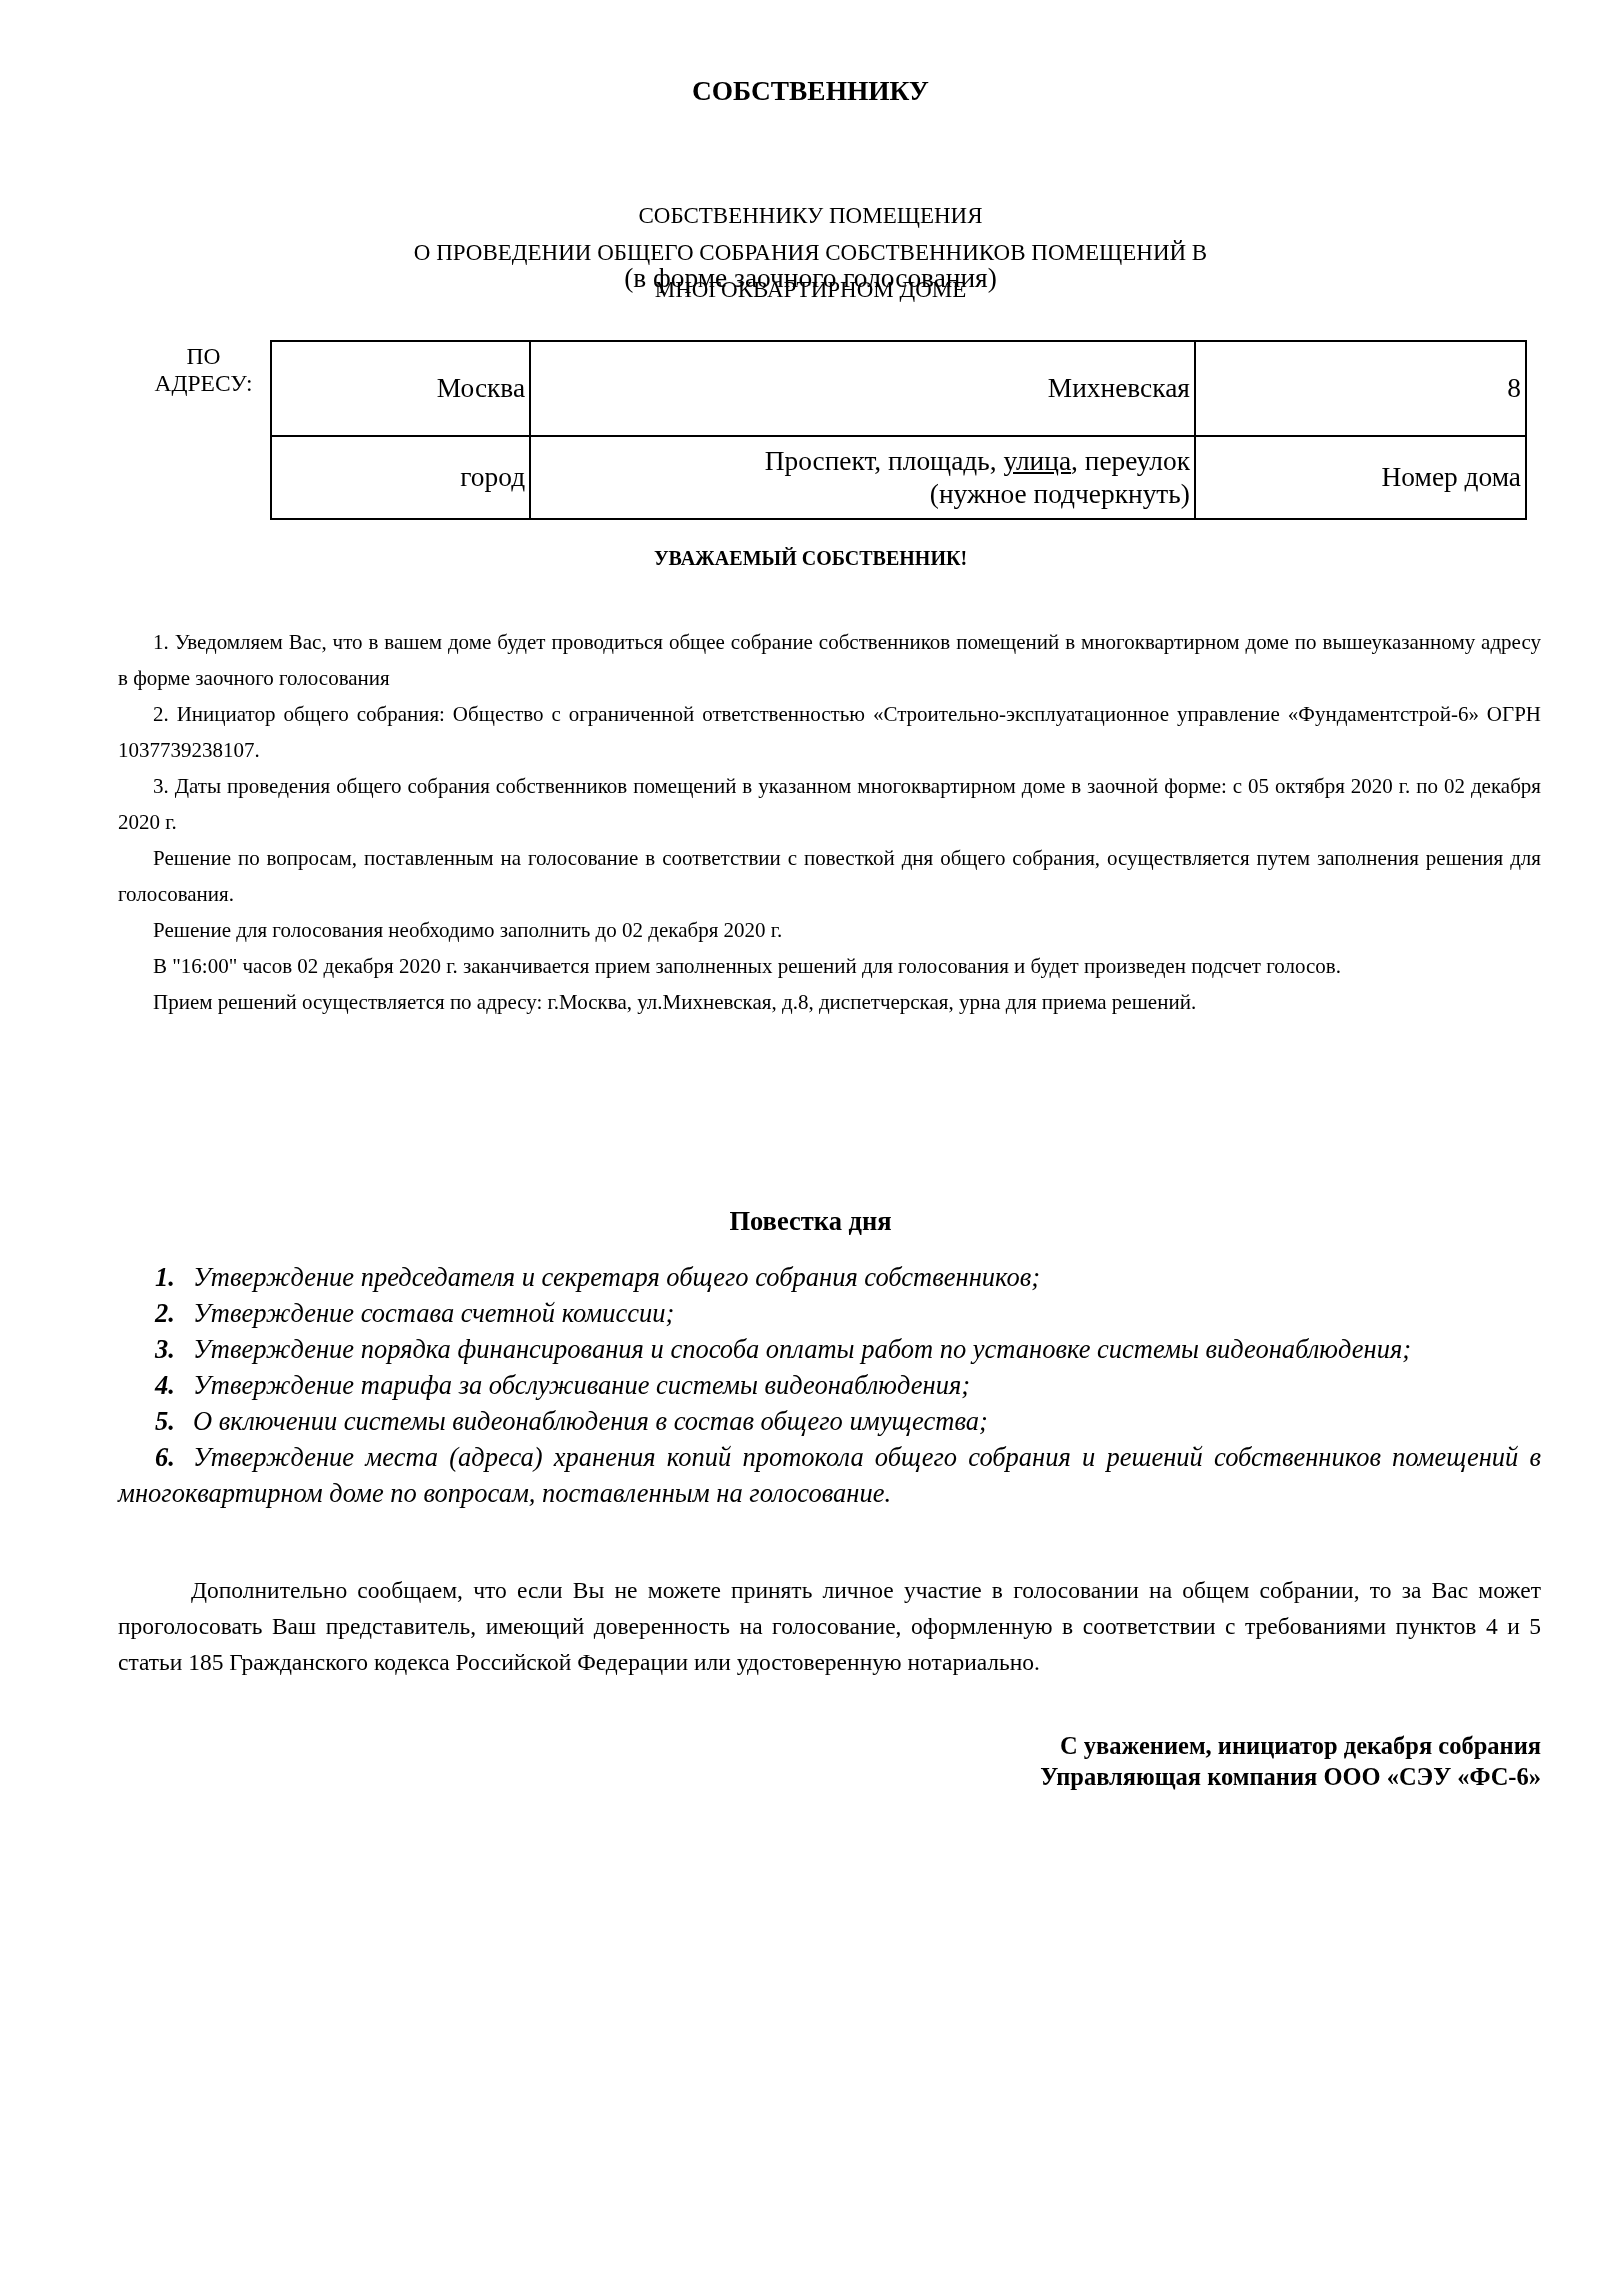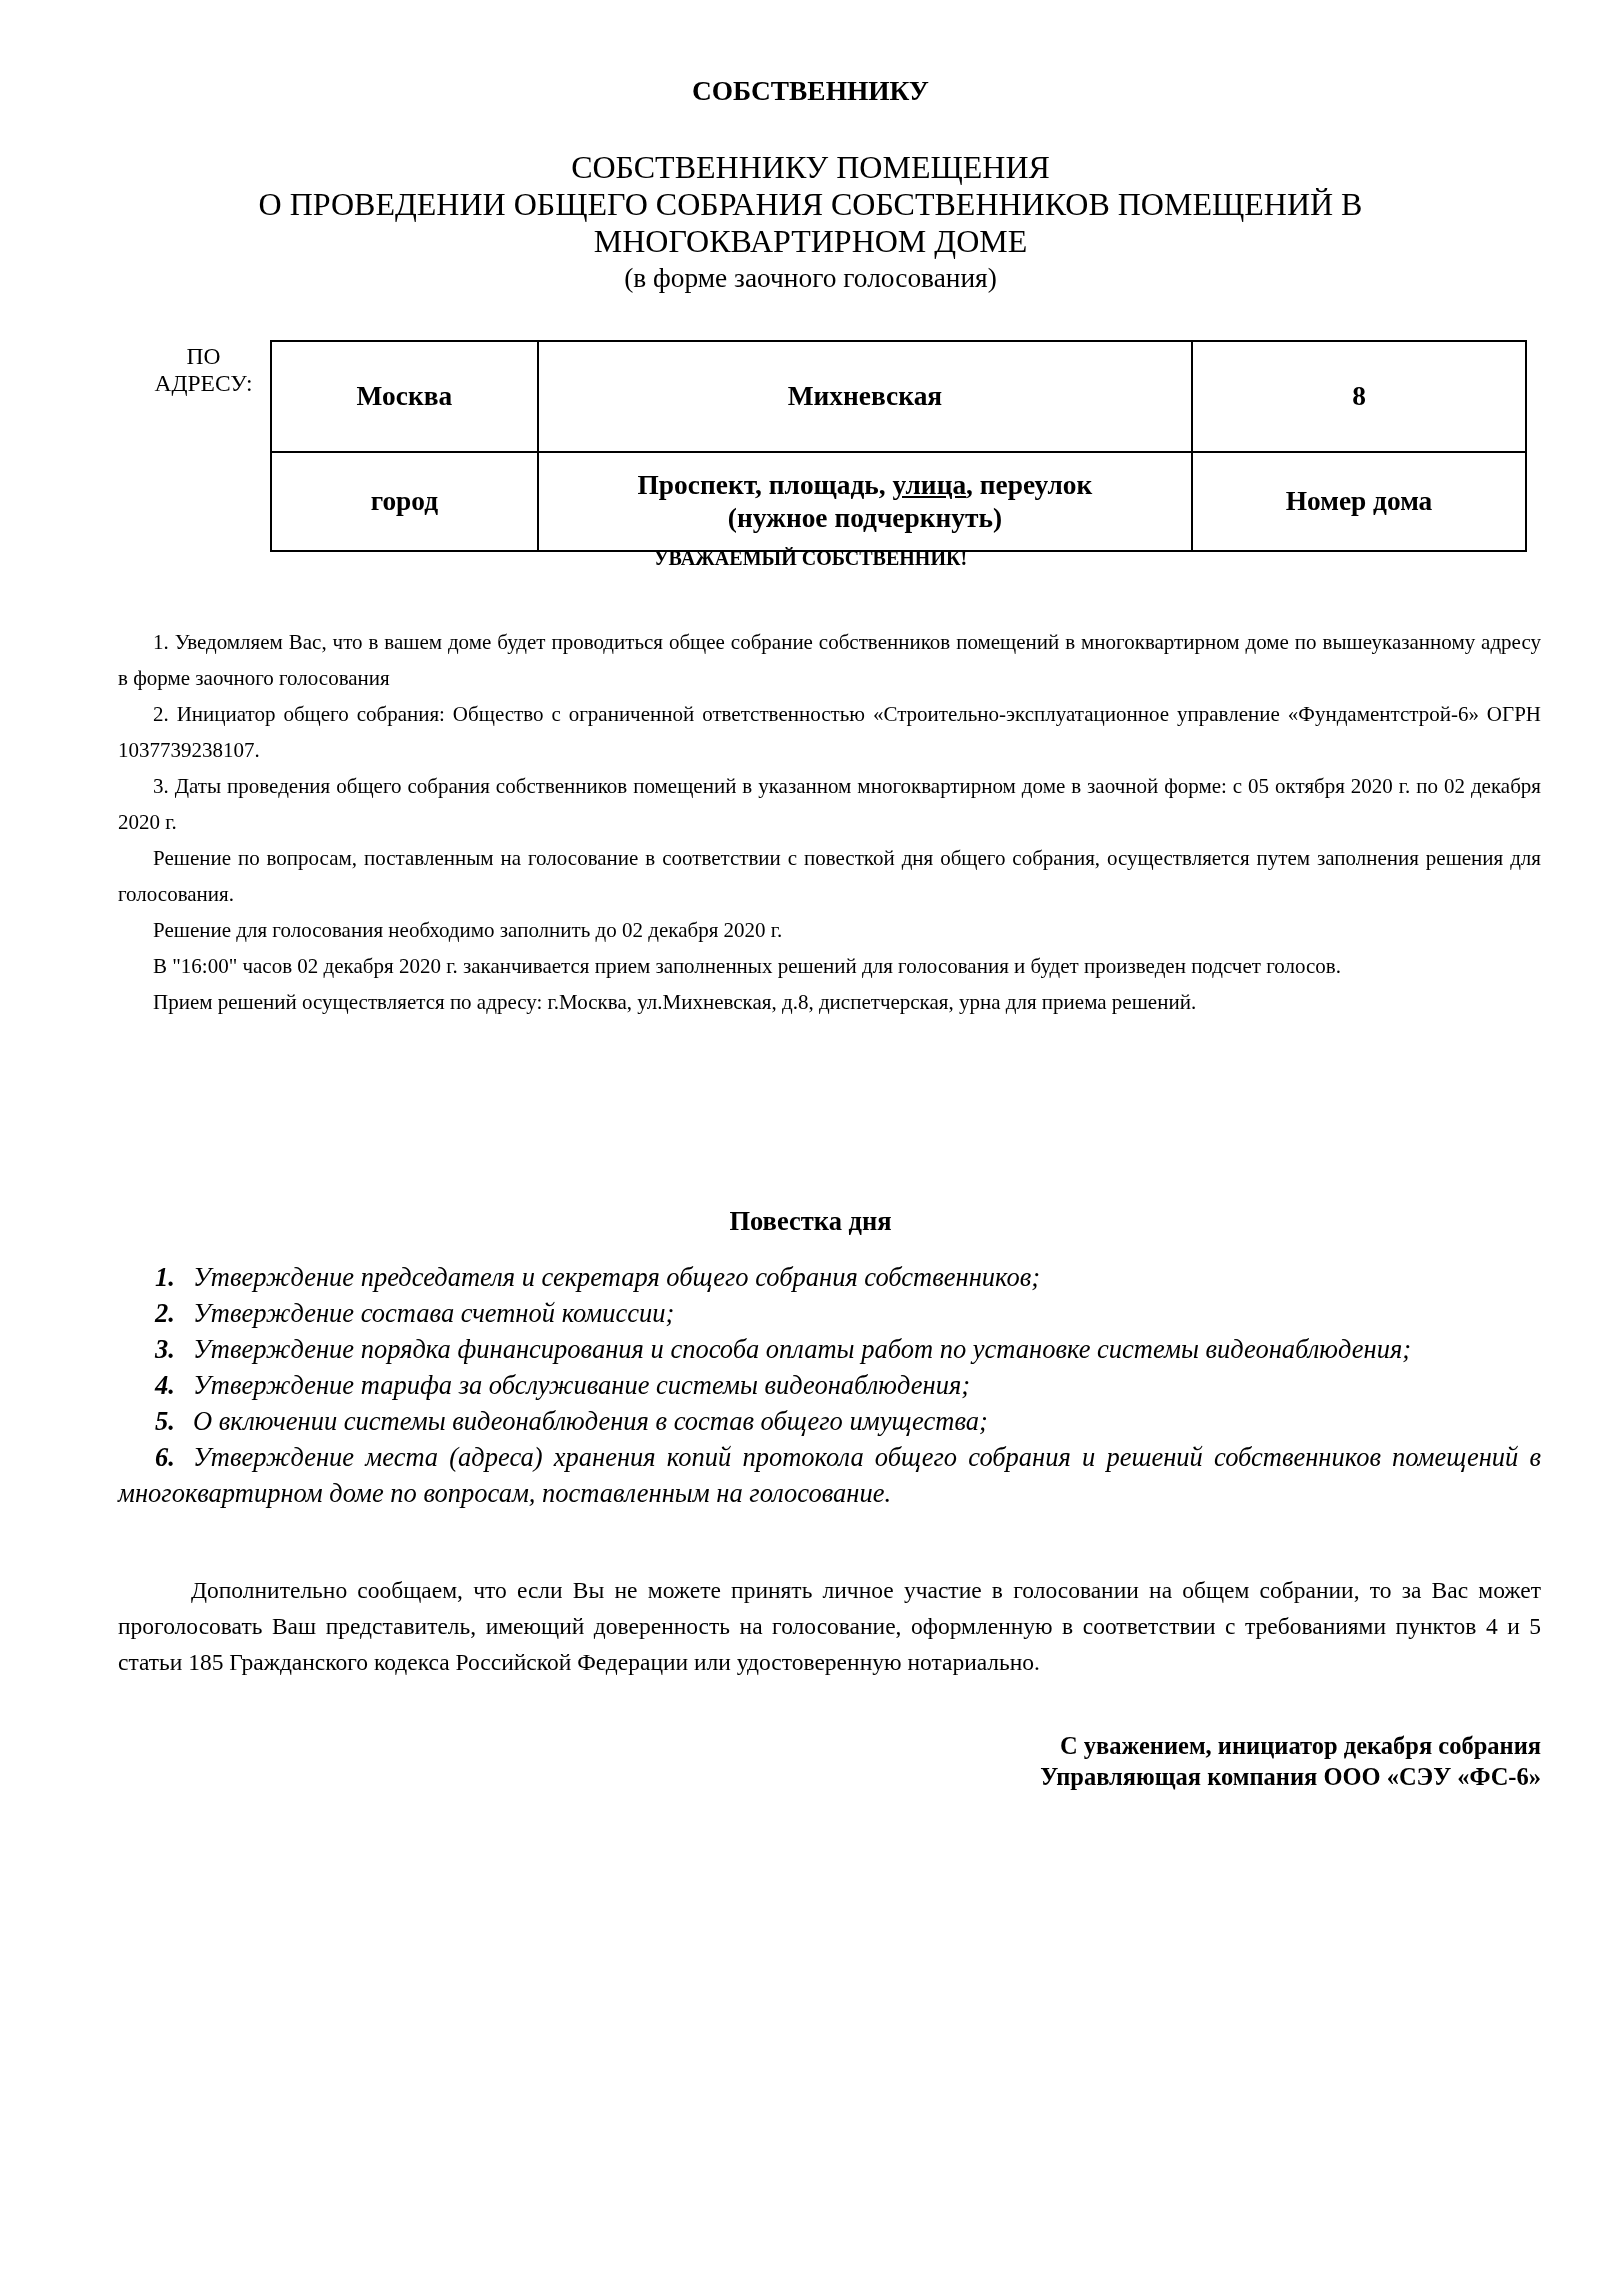--- a/index.html
+++ b/index.html
@@ -3,34 +3,34 @@
 <meta charset="utf-8">
 <style>
   html, body { margin: 0; padding: 0; background: #ffffff; }
   body {
     width: 1621px; height: 2293px; position: relative; overflow: hidden;
     font-family: "Liberation Serif", "DejaVu Serif", serif; color: #000000;
   }
   .page { position: absolute; left: 0; top: 0; width: 1621px; height: 2293px; }
   .center { position: absolute; left: 0; width: 1621px; text-align: center; }
   .title { top: 76px; font-size: 27.4px; font-weight: bold; }
-  .sub { font-size: 32px; line-height: 37px; }
+  .sub { font-size: 23px; line-height: 37px; margin-top: 48px; }
   .sub1 { top: 149px; }
   .form-note { top: 263px; font-size: 27.4px; }
 
   .addr-label {
     position: absolute; left: 147px; top: 343px; width: 113px;
     font-size: 23.5px; line-height: 27.4px; text-align: center;
   }
   table.addr {
     position: absolute; left: 270px; top: 340px; width: 1257px;
     border-collapse: collapse; font-size: 27.4px;
   }
   table.addr td {
-    border: 2.9px solid #000; text-align: center; vertical-align: middle; padding: 12px; font-weight: bold;
+    border: 2.9px solid #000; text-align: right; vertical-align: middle; padding: 4px;
   }
   table.addr tr.r1 td { height: 85px; }
   table.addr tr.r2 td { height: 73px; line-height: 33px; }
   table.addr td.c1 { width: 253px; }
   table.addr td.c2 { width: 667px; }
   table.addr td.c3 { width: 327px; }
   .u { text-decoration: underline; }
 
   .greeting { top: 547px; font-size: 20px; font-weight: bold; }
 

